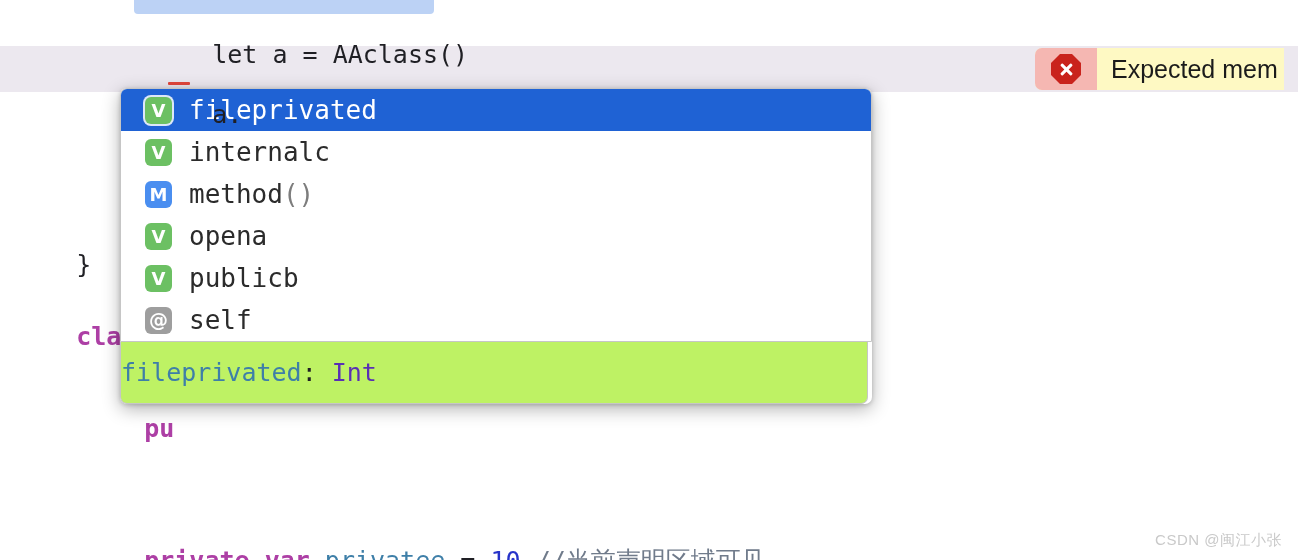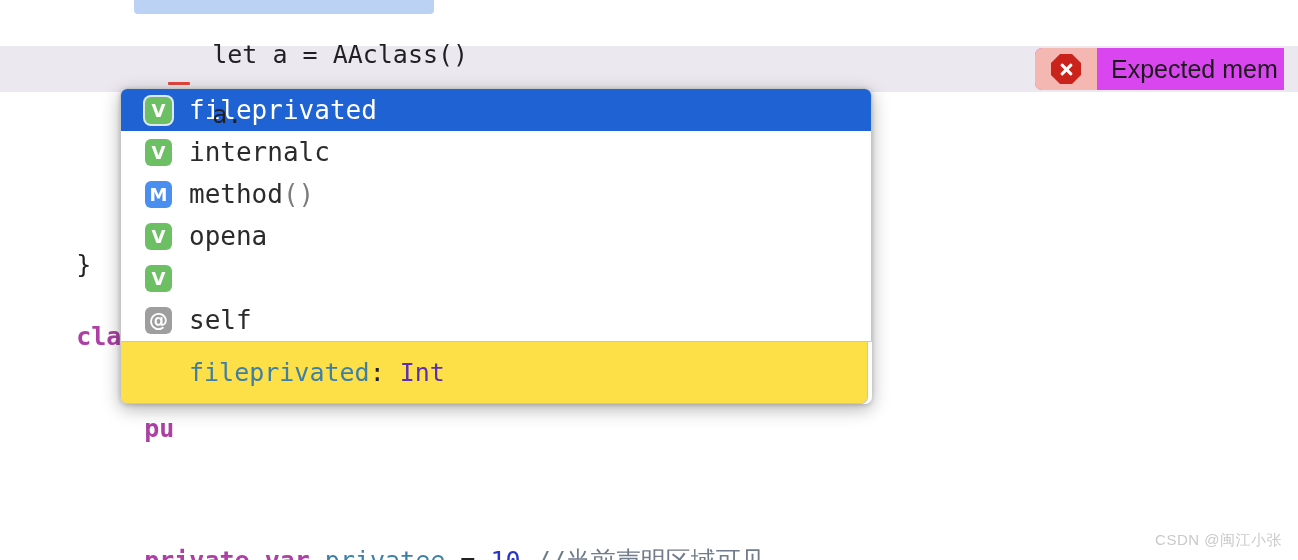--- a/index.html
+++ b/index.html
@@ -63,21 +63,21 @@
     background:#e2463c;
     border-radius:1px;
   }
 
   
   #error-banner {
     position:absolute;
     top:48px; left:1035px;
     height:42px;
     display:flex; align-items:center;
-    background:#d946ef;
+    background:#fef9c3;
     border-radius:7px 0 0 7px;
     padding-right:6px;
   }
   #error-icon-cell {
     width:62px; height:42px;
     display:flex; align-items:center; justify-content:center;
     background:#f5b7b2;
     border-radius:7px 0 0 7px;
   }
   .octagon {
@@ -142,27 +142,26 @@
     font-family:"DejaVu Sans Mono", monospace;
     font-size:26px;
     color:#2b2b2b;
     white-space:pre;
   }
   .comp-row.selected .comp-label { color:#ffffff; }
   .comp-label .paren { color:#7d7d7d; }
 
   
   #doc-panel {
-    background:#fde047;
+    background:#bef264;
     border:1px solid #c6c6c6;
     border-top:none;
     border-radius:0 0 7px 7px;
     height:62px;
     display:flex; align-items:center;
-    padding-left:68px;
     width:748px;
     margin-left:0;
   }
   #doc-text {
     font-family:"DejaVu Sans Mono", monospace;
     font-size:25px;
     white-space:pre;
   }
 
   
@@ -246,20 +245,21 @@
       <span class="comp-label"><span>method</span><span class="paren">()</span></span>
     </div>
 
     <div class="comp-row">
       <span class="comp-icon icon-var">V</span>
       <span class="comp-label">opena</span>
     </div>
 
     <div class="comp-row">
       <span class="comp-icon icon-var">V</span>
+      <span class="comp-label">publicb</span>
     </div>
 
     <div class="comp-row">
       <span class="comp-icon icon-self">@</span>
       <span class="comp-label">self</span>
     </div>
   </div>
 
   <div id="doc-panel">
     <span id="doc-text"><span class="ident">fileprivated</span><span class="plain">: </span><span class="typ">Int</span></span>

